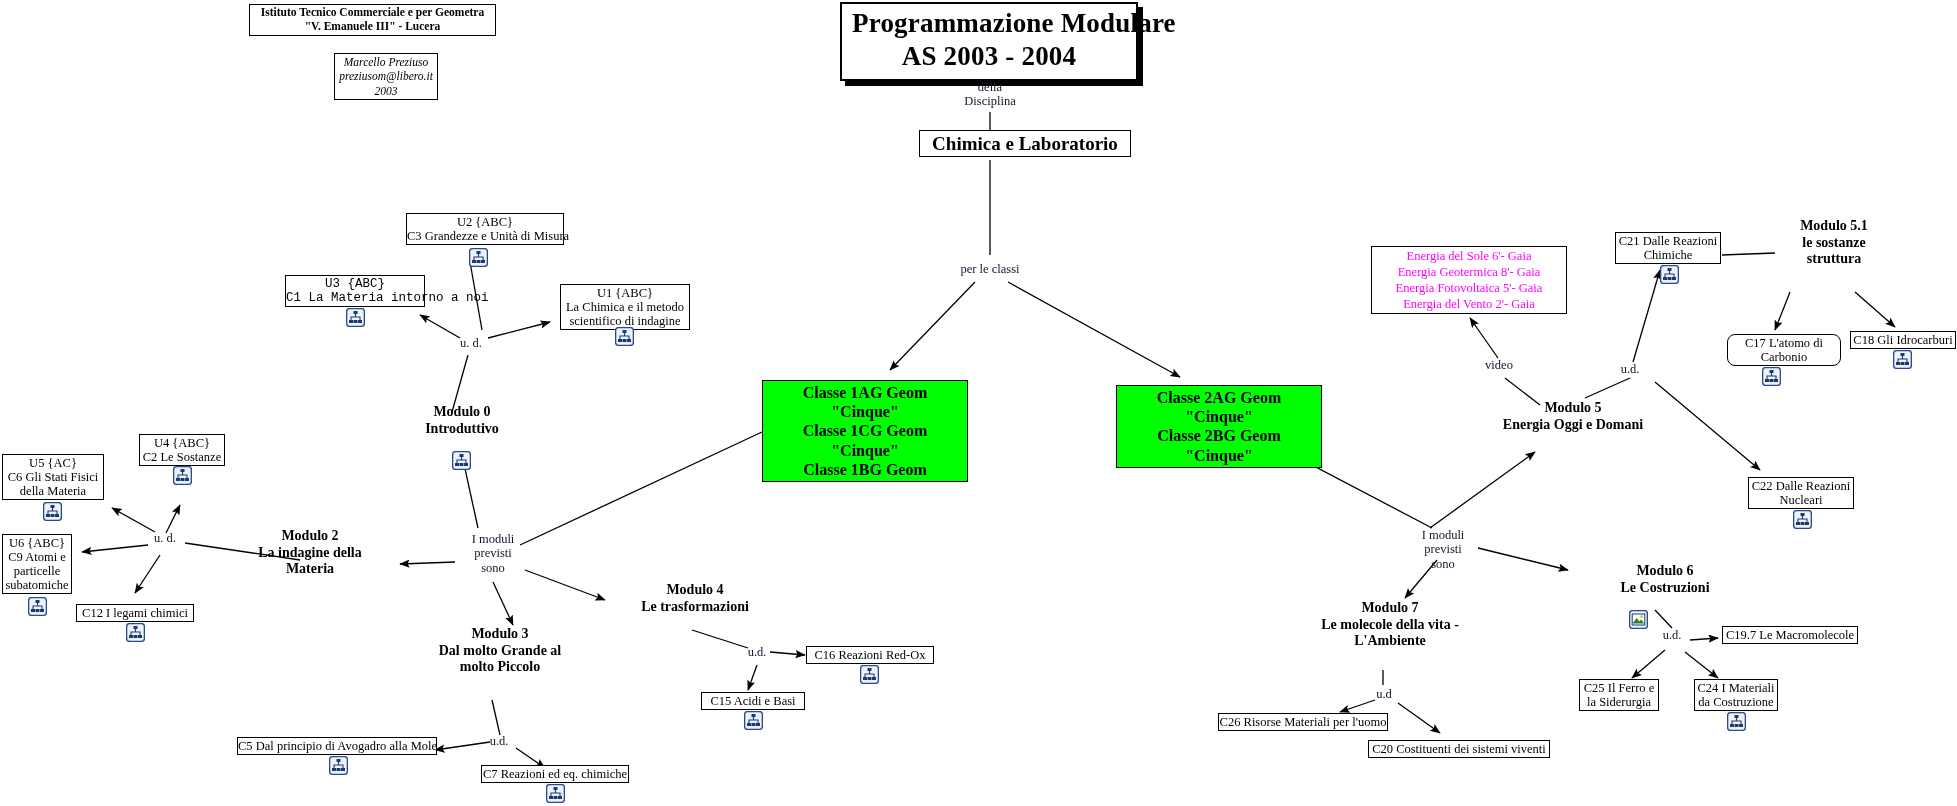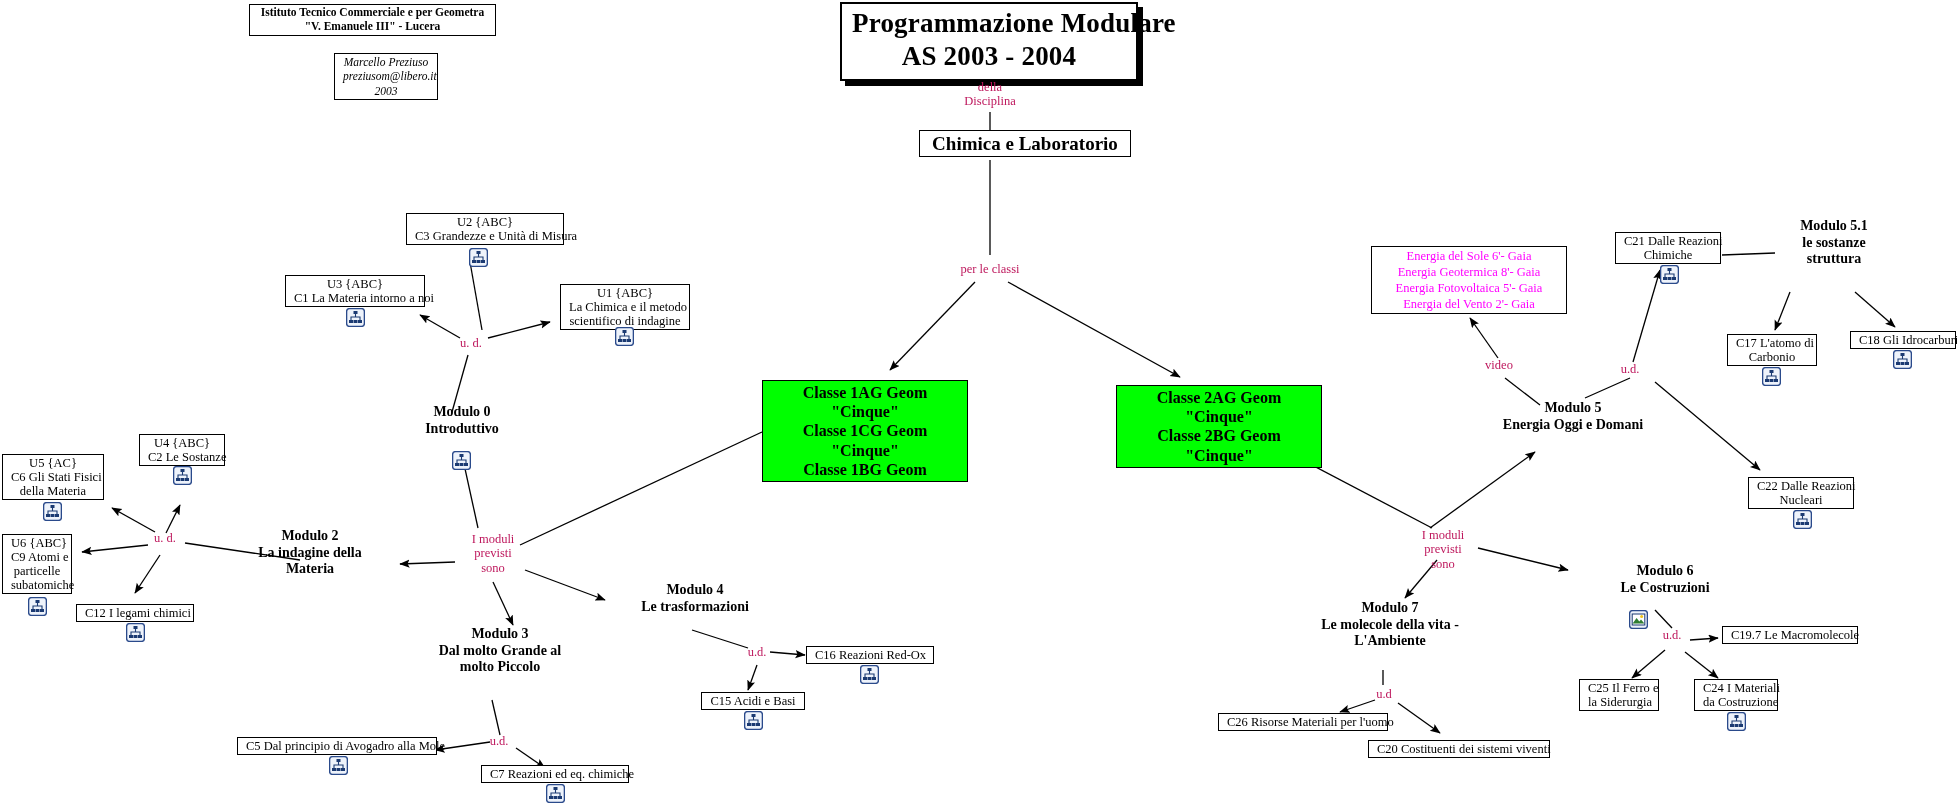--- a/index.html
+++ b/index.html
@@ -13,21 +13,21 @@
   }
   svg.wires{position:absolute;left:0;top:0;width:1957px;height:806px;pointer-events:none;}
   .node{position:absolute;box-sizing:border-box;}
 
   
   .box{
     border:1px solid #000;
     background:#ffffff;
     text-align:center;
     line-height:1.12;
-    padding:1px 8px;
+    padding:1px 0;
     white-space:nowrap;
   }
 
   
   .shadow{
     border:2px solid #000;
     box-shadow:5px 5px 0 #000;
   }
 
   .t-title{font-weight:bold;font-size:27px;line-height:1.22;letter-spacing:.2px;}
@@ -41,21 +41,21 @@
   }
   .t-magenta{color:#ff00ff;font-size:12.5px;line-height:1.28;}
 
   
   .module{
     position:absolute;text-align:center;font-weight:bold;
     font-size:14px;line-height:1.18;color:#000;white-space:nowrap;
   }
   .edgelabel{
     position:absolute;text-align:center;font-size:12.5px;
-    line-height:1.15;color:#be185d;white-space:nowrap;
+    line-height:1.15;color:#0f172a;white-space:nowrap;
   }
 
   
   .ico{
     position:absolute;width:19px;height:19px;
     display:block;
   }
   .ico svg{display:block;width:19px;height:19px;}
 </style>
 </head>
@@ -270,21 +270,21 @@
     <svg viewBox="0 0 19 19">
         <rect x="0.6" y="0.6" width="17.8" height="17.8" rx="3" fill="#eef3fb" stroke="#2a4a8b" stroke-width="1.4"></rect>
         <rect x="7.5" y="3" width="4" height="3" fill="#1b3a72"></rect>
         <rect x="3" y="12" width="4" height="3" fill="#1b3a72"></rect>
         <rect x="7.5" y="12" width="4" height="3" fill="#1b3a72"></rect>
         <rect x="12" y="12" width="4" height="3" fill="#1b3a72"></rect>
         <path d="M9.5,6 V9 M5,12 V9 H14 V12" stroke="#1b3a72" stroke-width="1.1" fill="none"></path>
       </svg>
   </span>
 
-  <div class="node box t-small" style="left:285px;top:275px;width:140px;">
+  <div class="node box t-small" style="left:285px;top:275px;width:140px;font-family:Liberation Mono, monospace;">
     <div>U3 {ABC}</div>
     <div>C1 La Materia intorno a noi</div>
   </div>
   <span class="ico" style="left:346px;top:308px;">
     <svg viewBox="0 0 19 19">
         <rect x="0.6" y="0.6" width="17.8" height="17.8" rx="3" fill="#eef3fb" stroke="#2a4a8b" stroke-width="1.4"></rect>
         <rect x="7.5" y="3" width="4" height="3" fill="#1b3a72"></rect>
         <rect x="3" y="12" width="4" height="3" fill="#1b3a72"></rect>
         <rect x="7.5" y="12" width="4" height="3" fill="#1b3a72"></rect>
         <rect x="12" y="12" width="4" height="3" fill="#1b3a72"></rect>
@@ -441,21 +441,21 @@
     <svg viewBox="0 0 19 19">
         <rect x="0.6" y="0.6" width="17.8" height="17.8" rx="3" fill="#eef3fb" stroke="#2a4a8b" stroke-width="1.4"></rect>
         <rect x="7.5" y="3" width="4" height="3" fill="#1b3a72"></rect>
         <rect x="3" y="12" width="4" height="3" fill="#1b3a72"></rect>
         <rect x="7.5" y="12" width="4" height="3" fill="#1b3a72"></rect>
         <rect x="12" y="12" width="4" height="3" fill="#1b3a72"></rect>
         <path d="M9.5,6 V9 M5,12 V9 H14 V12" stroke="#1b3a72" stroke-width="1.1" fill="none"></path>
       </svg>
   </span>
 
-  <div class="node box t-small" style="left:1727px;top:334px;width:90px;">
+  <div class="node box t-small" style="left:1727px;top:334px;width:114px;border-radius:8px;">
     <div>C17 L'atomo di</div>
     <div>Carbonio</div>
   </div>
   <span class="ico" style="left:1762px;top:367px;">
     <svg viewBox="0 0 19 19">
         <rect x="0.6" y="0.6" width="17.8" height="17.8" rx="3" fill="#eef3fb" stroke="#2a4a8b" stroke-width="1.4"></rect>
         <rect x="7.5" y="3" width="4" height="3" fill="#1b3a72"></rect>
         <rect x="3" y="12" width="4" height="3" fill="#1b3a72"></rect>
         <rect x="7.5" y="12" width="4" height="3" fill="#1b3a72"></rect>
         <rect x="12" y="12" width="4" height="3" fill="#1b3a72"></rect>

